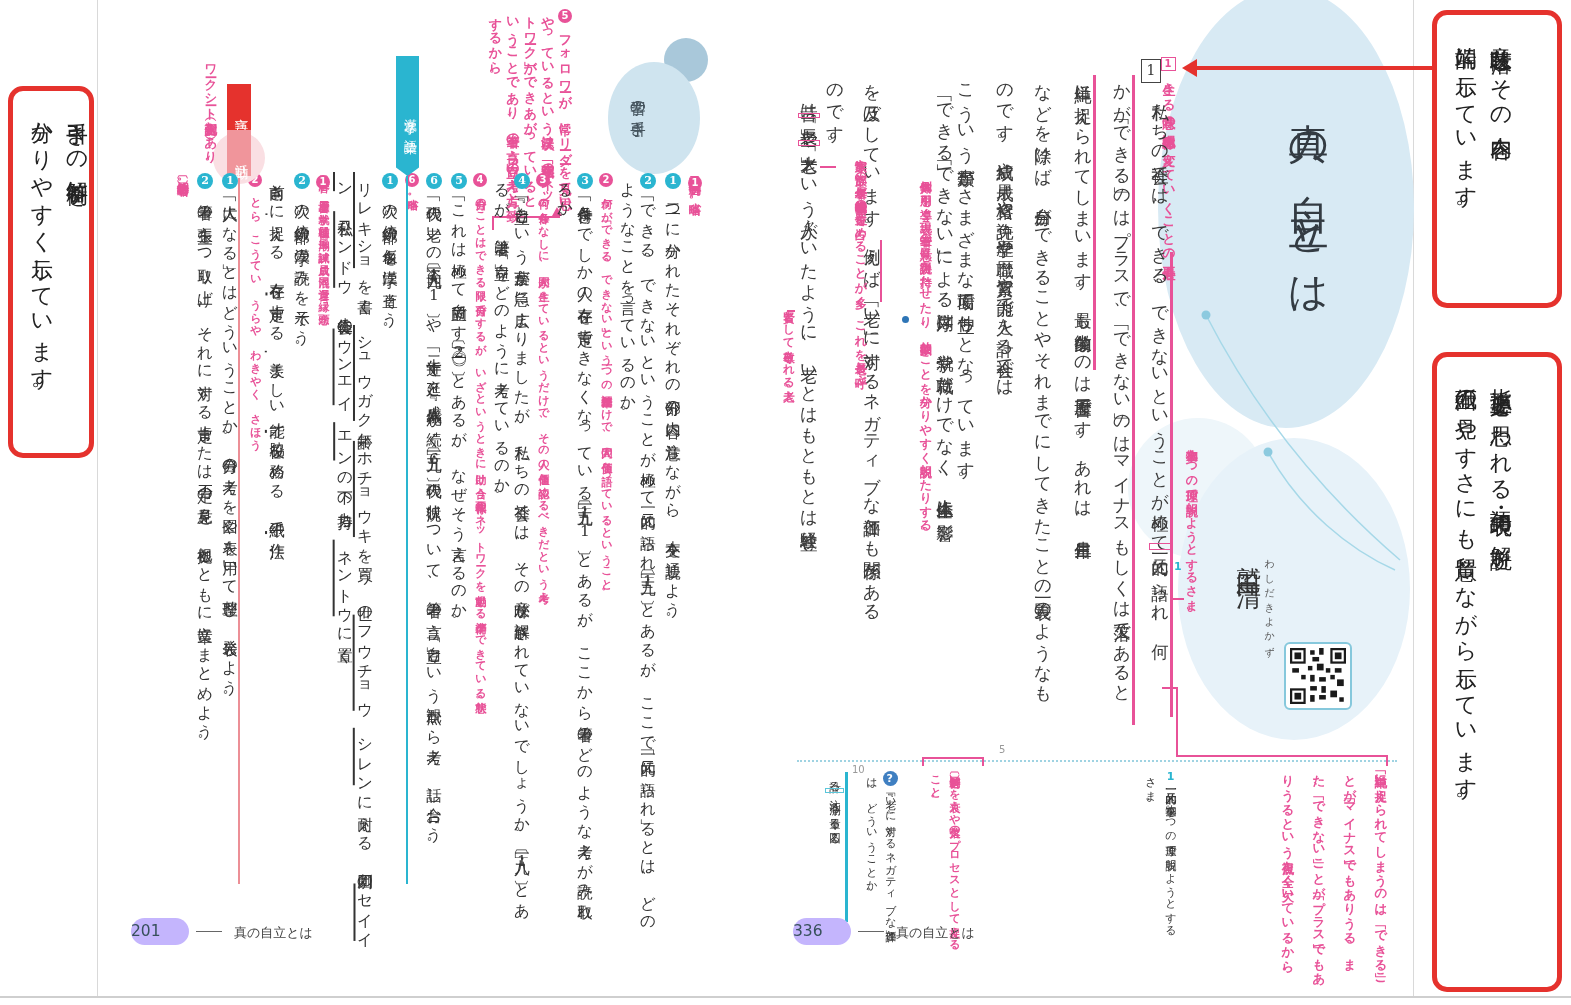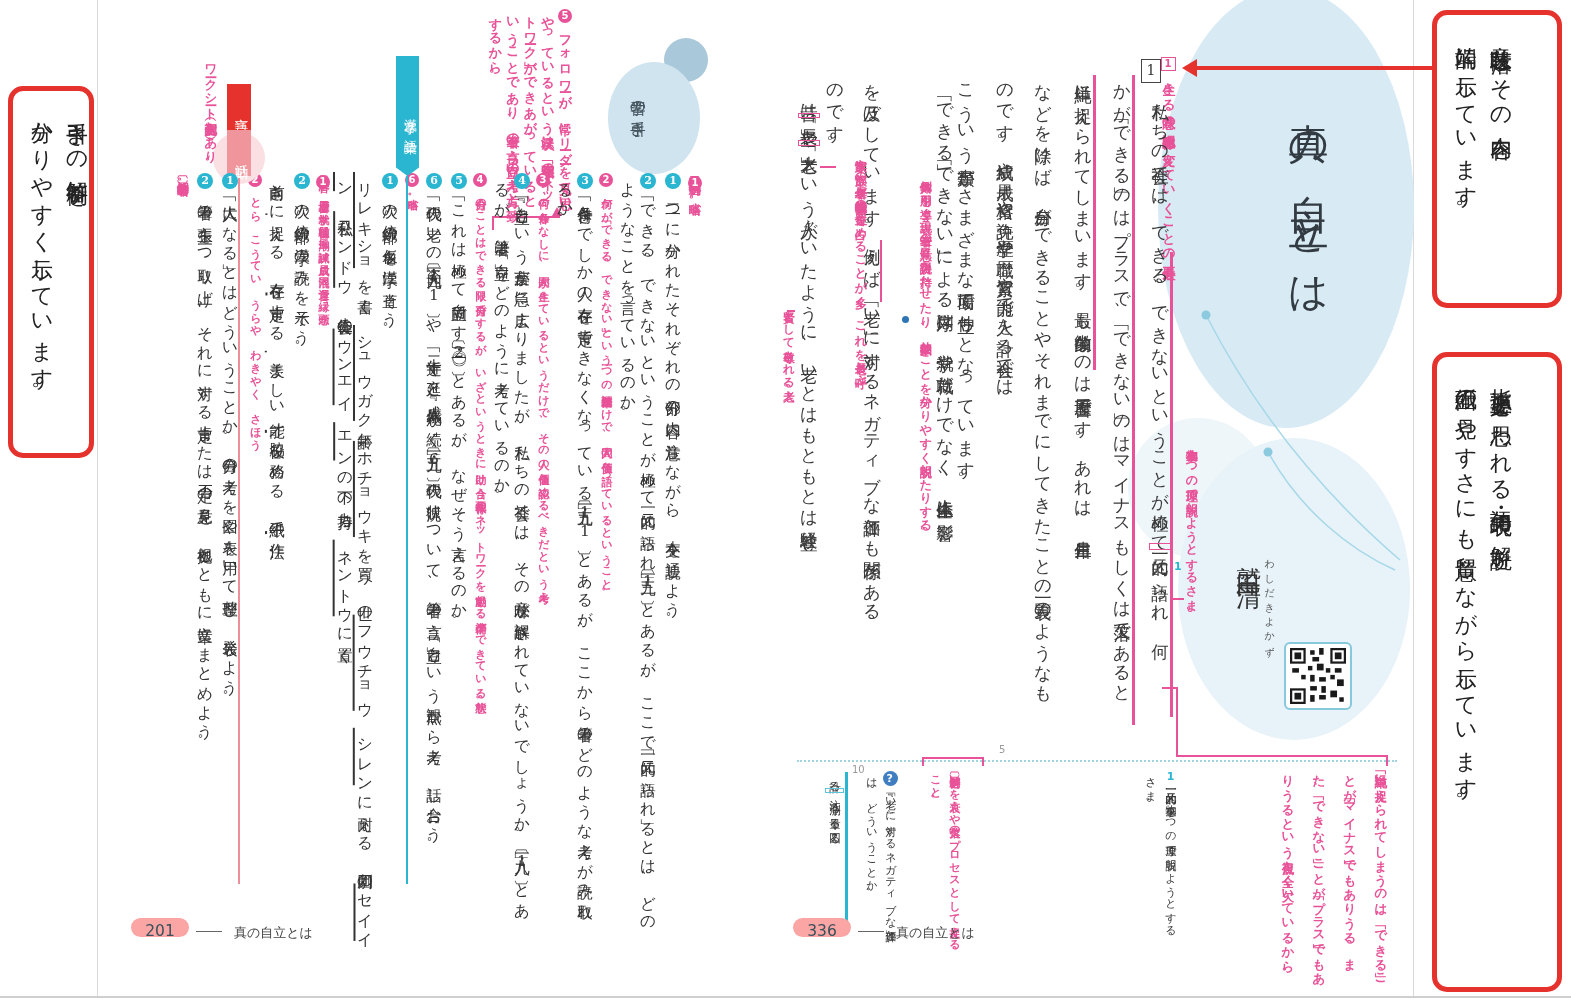--- a/index.html
+++ b/index.html
@@ -63,22 +63,22 @@
                clip-path:polygon(0 0,100% 0,100% 93%,50% 100%,0 93%);padding-top:8px;box-sizing:border-box;}
   .tabseg{position:absolute;color:#fff;writing-mode:vertical-rl;text-orientation:upright;
           font-size:13.5px;letter-spacing:2px;text-align:center;padding-top:6px;box-sizing:border-box;}
   .secline{position:absolute;}
   
   .g-ellipse{position:absolute;background:#cfe4ef;border-radius:50%;}
   .g-circle{position:absolute;background:#a9c8da;border-radius:50%;}
   .g-label{position:absolute;writing-mode:vertical-rl;text-orientation:upright;font-size:15.5px;
            color:#45545e;line-height:20px;letter-spacing:1px;}
   
-  .pill{position:absolute;background:#fca5a5;border-radius:14px;width:58px;height:19px;
-        text-align:center;font-size:15.5px;line-height:27px;color:#37505b;}
+  .pill{position:absolute;background:#c4b5fd;border-radius:14px;width:58px;height:27px;
+        text-align:left;font-size:15.5px;line-height:27px;color:#37505b;}
   .fdash{position:absolute;font-size:14px;color:#666;letter-spacing:-2px;}
   .ftitle{position:absolute;font-size:13px;color:#444;}
   
   .dotline{position:absolute;border-top:2px dotted #9fd3e2;}
   .lnum{position:absolute;font-size:10px;color:#999;}
   .fnote{position:absolute;writing-mode:vertical-rl;text-orientation:upright;font-size:11px;
          color:#333;line-height:20px;letter-spacing:0.5px;}
   .fnote .cy{color:#2ab5d0;font-weight:bold;}
   .fnote .bd{font-weight:bold;}
   .qicon{display:inline-block;writing-mode:horizontal-tb;width:15px;height:15px;border-radius:50%;

